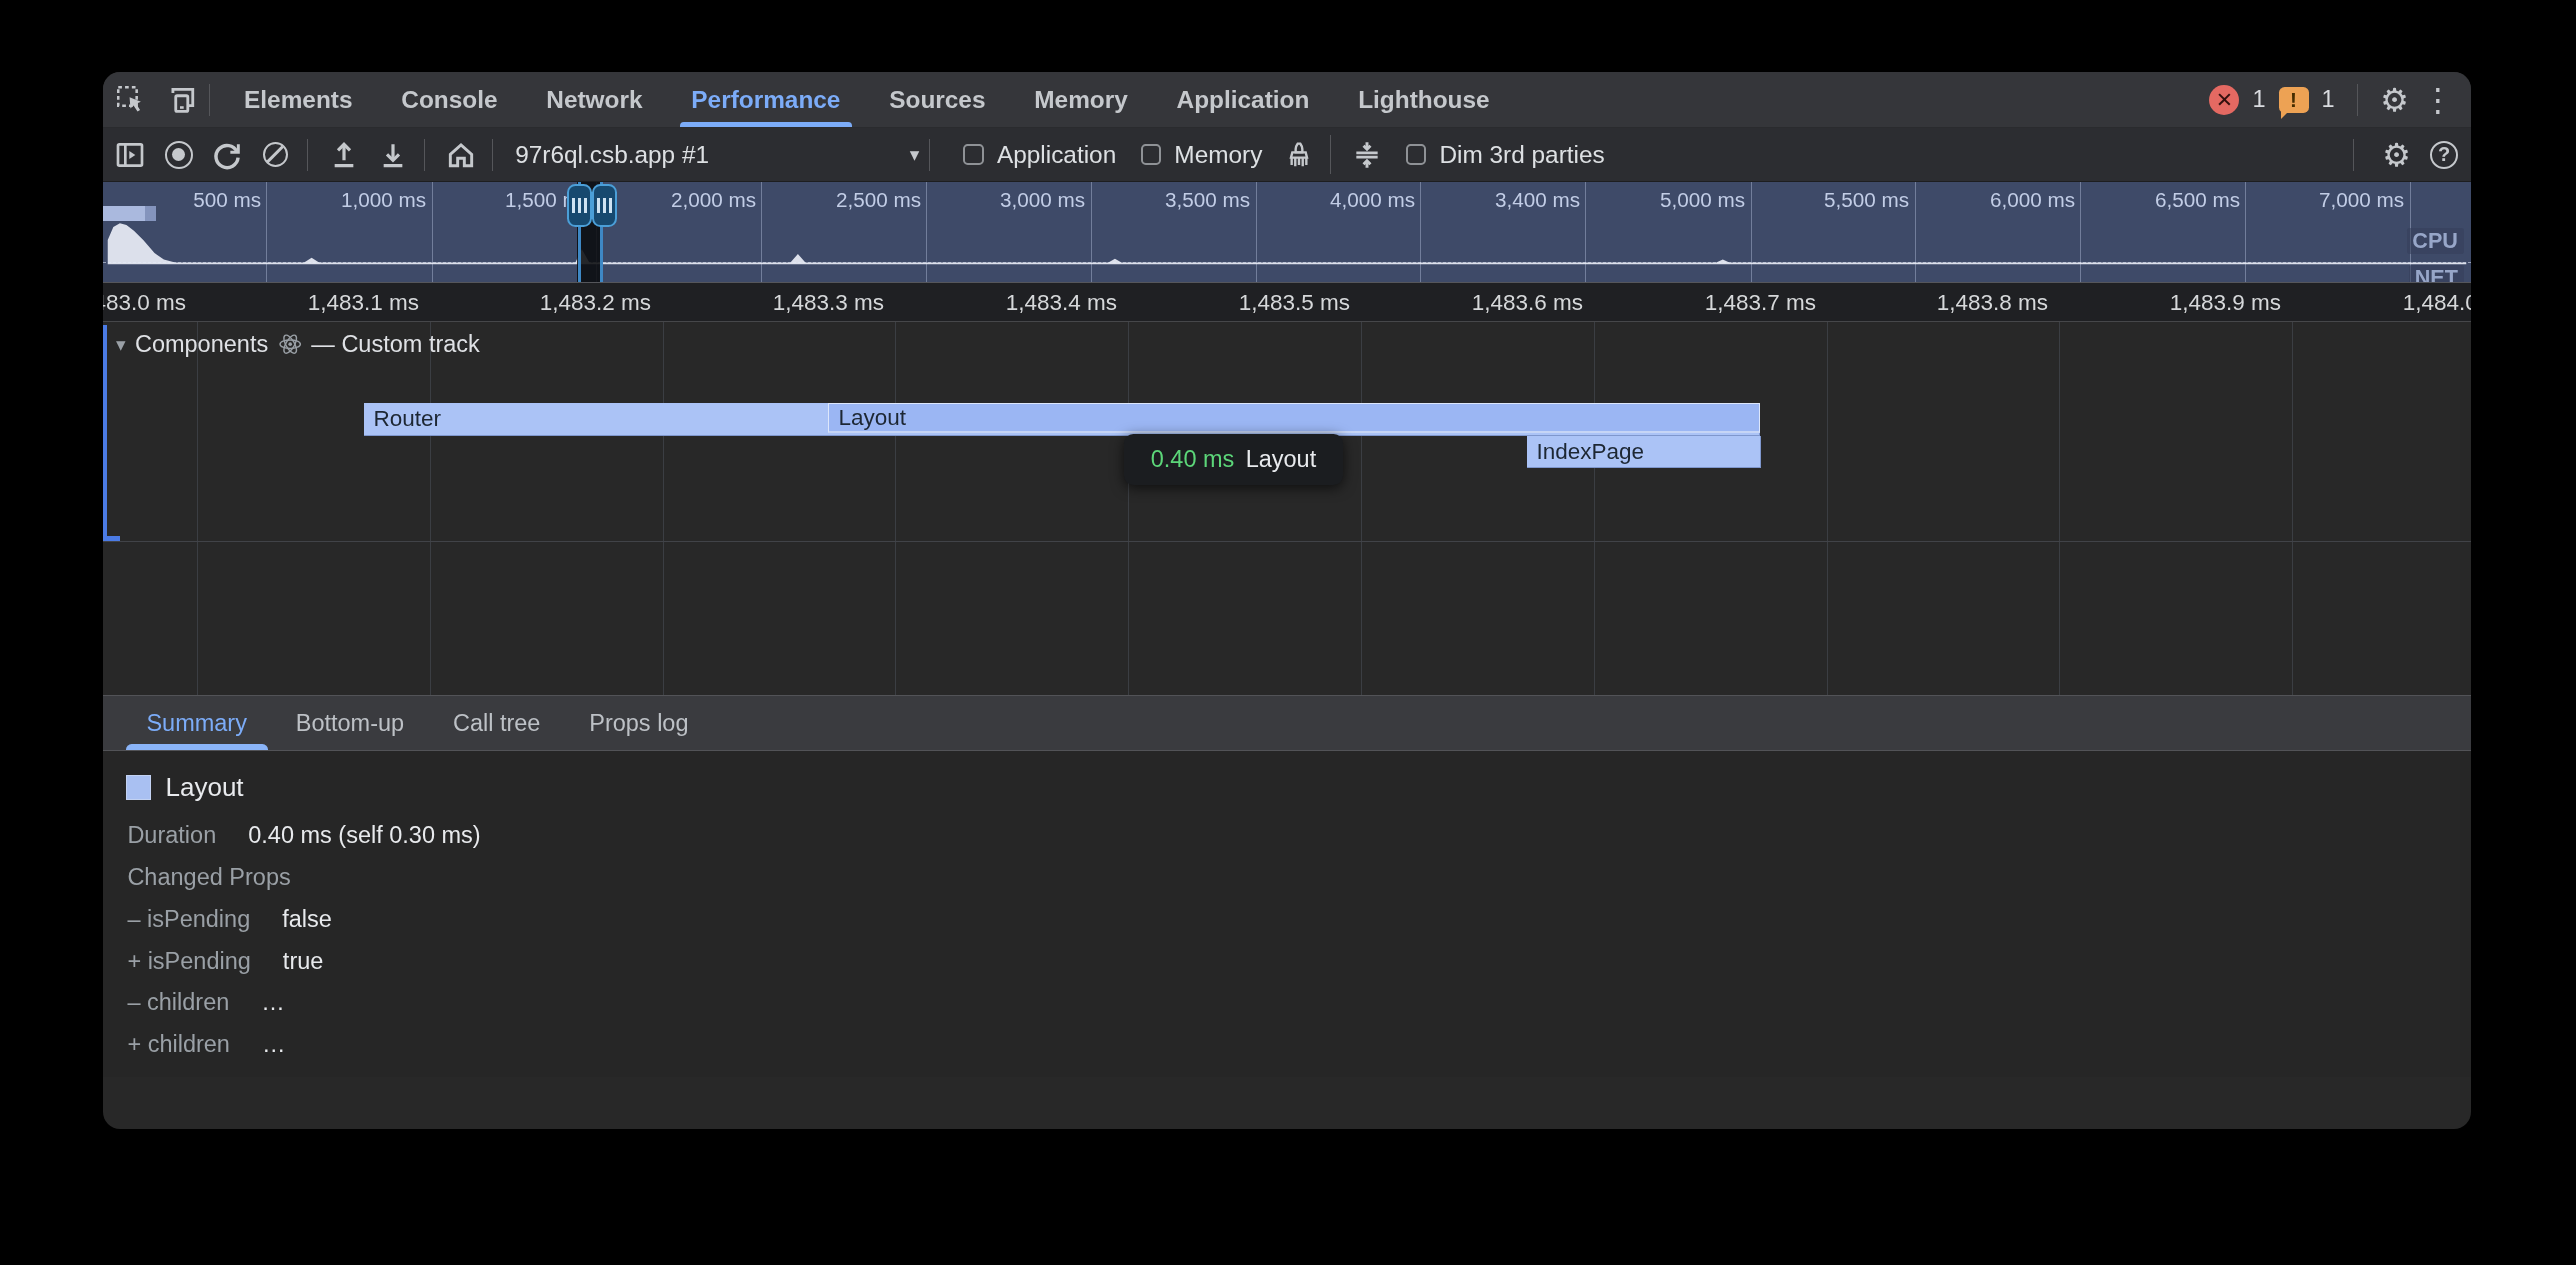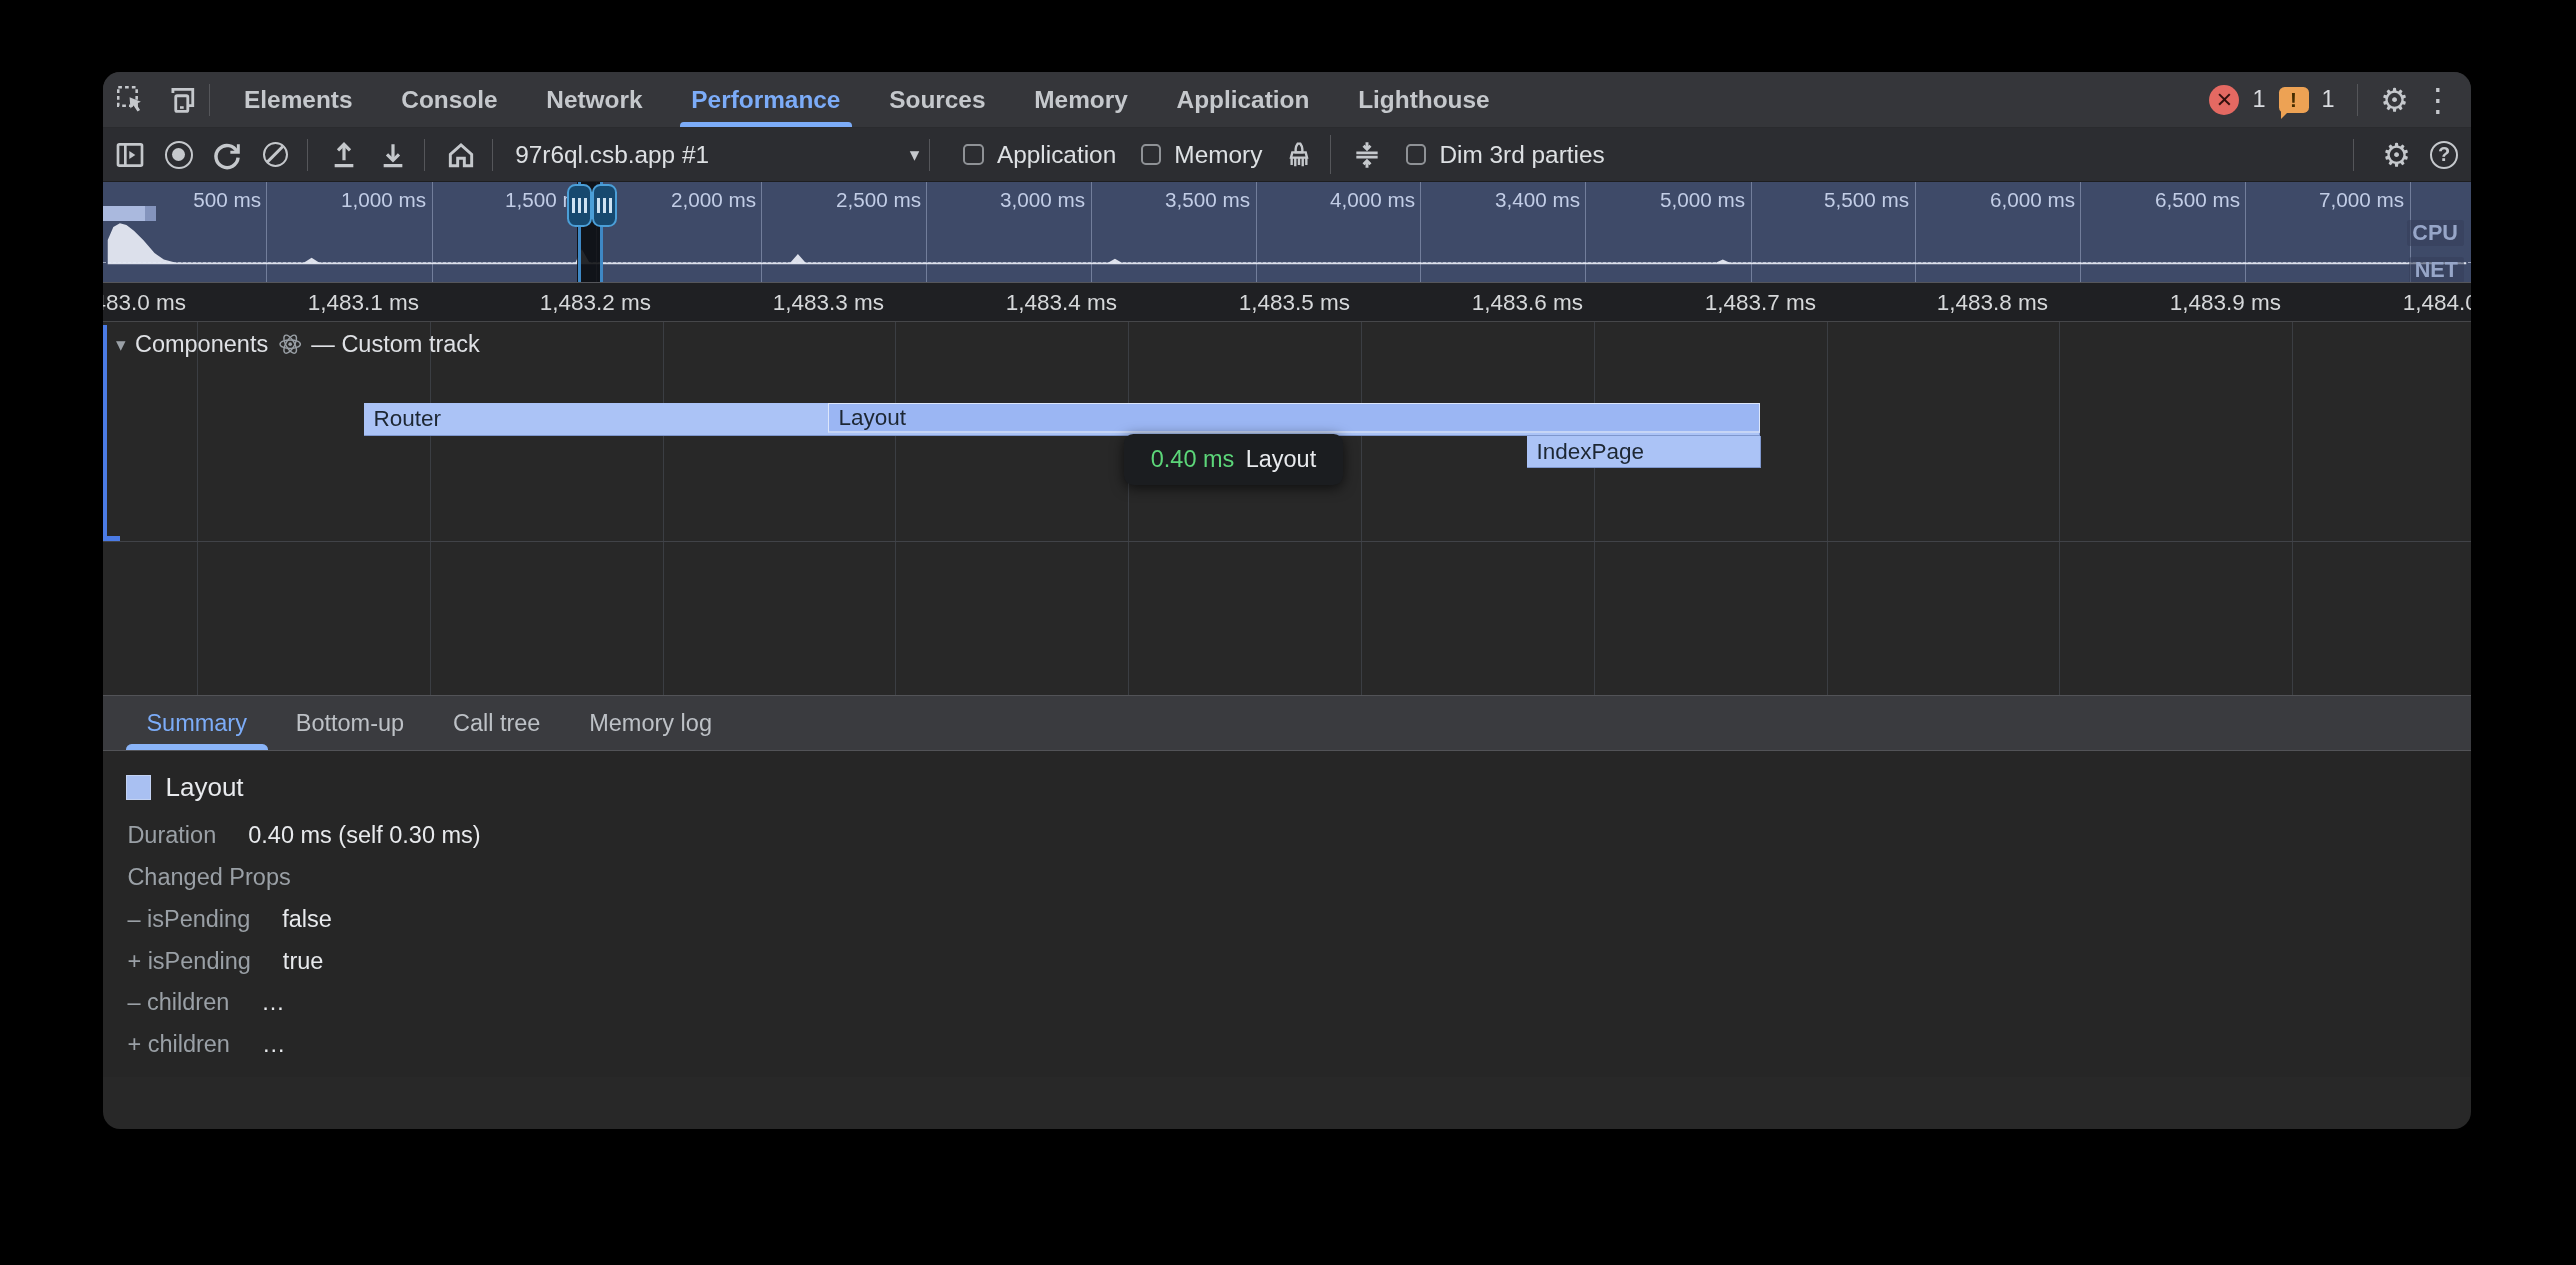--- a/index.html
+++ b/index.html
@@ -62,21 +62,21 @@
     font-size:20px; font-weight:700; display:flex; align-items:center; justify-content:center; }
 
   
   #overview { position:relative; height:101px; background:#3e4a68; border-bottom:1.9px solid #55565b; overflow:hidden; }
   .ov-grid { position:absolute; top:0; bottom:0; width:0.9px; background:rgba(200,212,238,.38); }
   .ov-label { position:absolute; top:5.6px; width:188px; text-align:right; font-size:20.7px; color:#c2cde6; }
   #ov-dash { position:absolute; left:0; right:0; top:80px; border-top:1.9px dashed rgba(230,237,250,.55); }
   #ov-net-bar { position:absolute; left:0; top:24.4px; width:53px; height:15px; background:#aab9de; }
   #ov-net-bar i { position:absolute; right:0; top:0; width:11.3px; height:15px; background:#8494bd; display:block; }
   .ov-lane { position:absolute; right:7.5px; font-size:21.6px; font-weight:700; color:#97a6c8;
-    background:rgba(52,62,90,.55); padding:0 5.6px; border-radius:2.8px; }
+    background:rgba(52,62,90,.55); padding:0 5.6px; border-radius:2.8px;margin-top:8px; }
   #cpu-label { top:38px; } #net-label { top:75px; }
   #sel-band { position:absolute; left:474px; top:0; width:26px; height:101px; background:rgba(10,11,14,.88); }
   .sel-line { position:absolute; top:0; bottom:0; width:2.8px; background:#3e88c5; }
   .sel-handle { position:absolute; top:1.9px; width:25px; height:43px; background:#17496f;
     border:2.3px solid #4b9fd8; border-radius:8.4px; display:flex; align-items:center;
     justify-content:center; gap:3.8px; }
   .sel-handle i { width:2.3px; height:15px; background:#cfe3f2; display:block; }
 
   
   #ruler { position:relative; height:39px; background:#1f2023; border-bottom:0.9px solid #46474a; overflow:hidden; }
@@ -347,21 +347,21 @@
     <div id="fl-tooltip">
       <span class="dur">0.40 ms</span>
       <span class="lbl">Layout</span>
     </div>
   </div>
 
   <div id="btabs">
       <div class="btab active">Summary</div>
       <div class="btab">Bottom-up</div>
       <div class="btab">Call tree</div>
-      <div class="btab">Memory log</div>
+      <div class="btab">Props log</div>
     </div>
 
   <div id="summary">
     <div id="summary-head">
       <span id="summary-swatch"></span>
       <span id="summary-title">Layout</span>
     </div>
     <div id="summary-rows">
         <div class="sum-row" style="top: 71px;">
           <span class="k">Duration</span>

